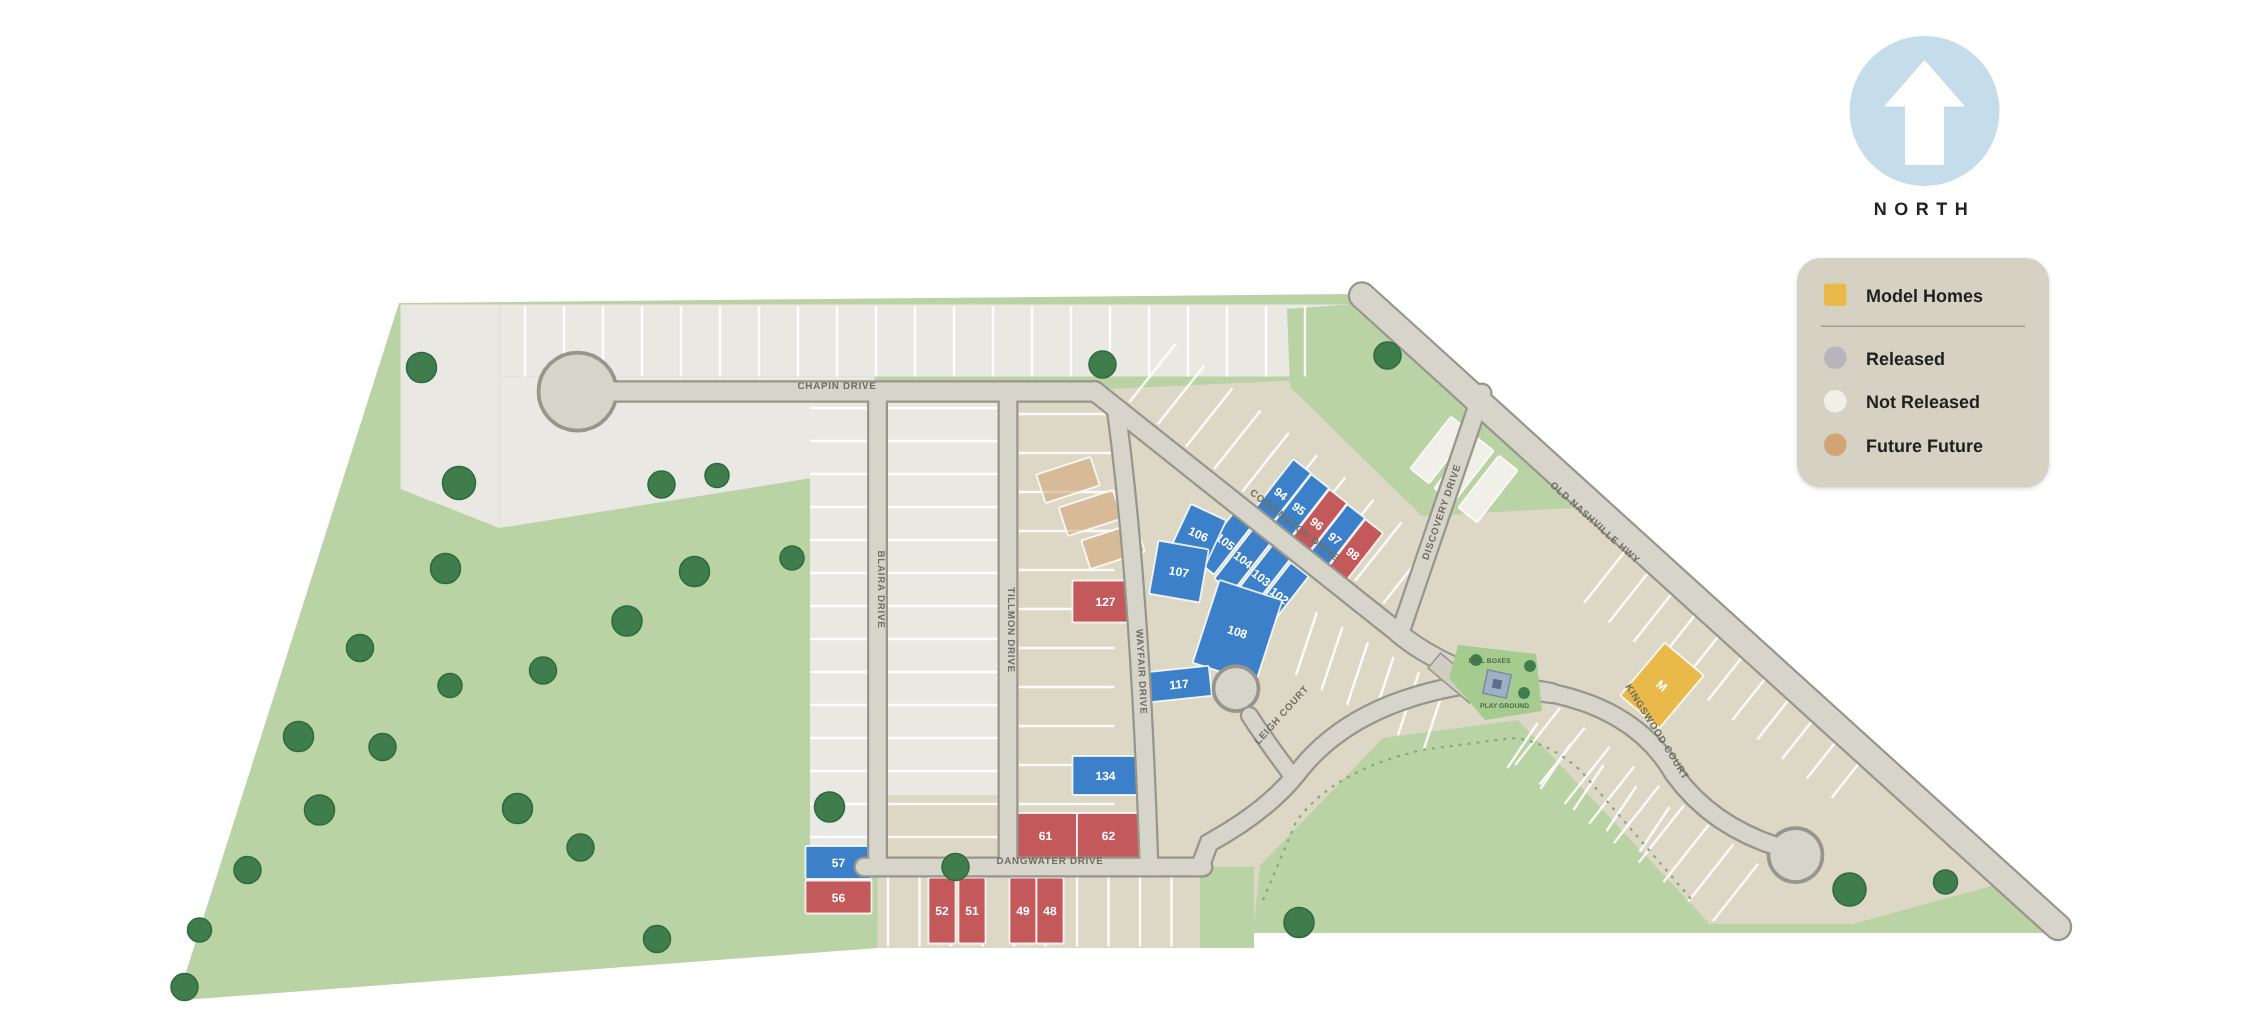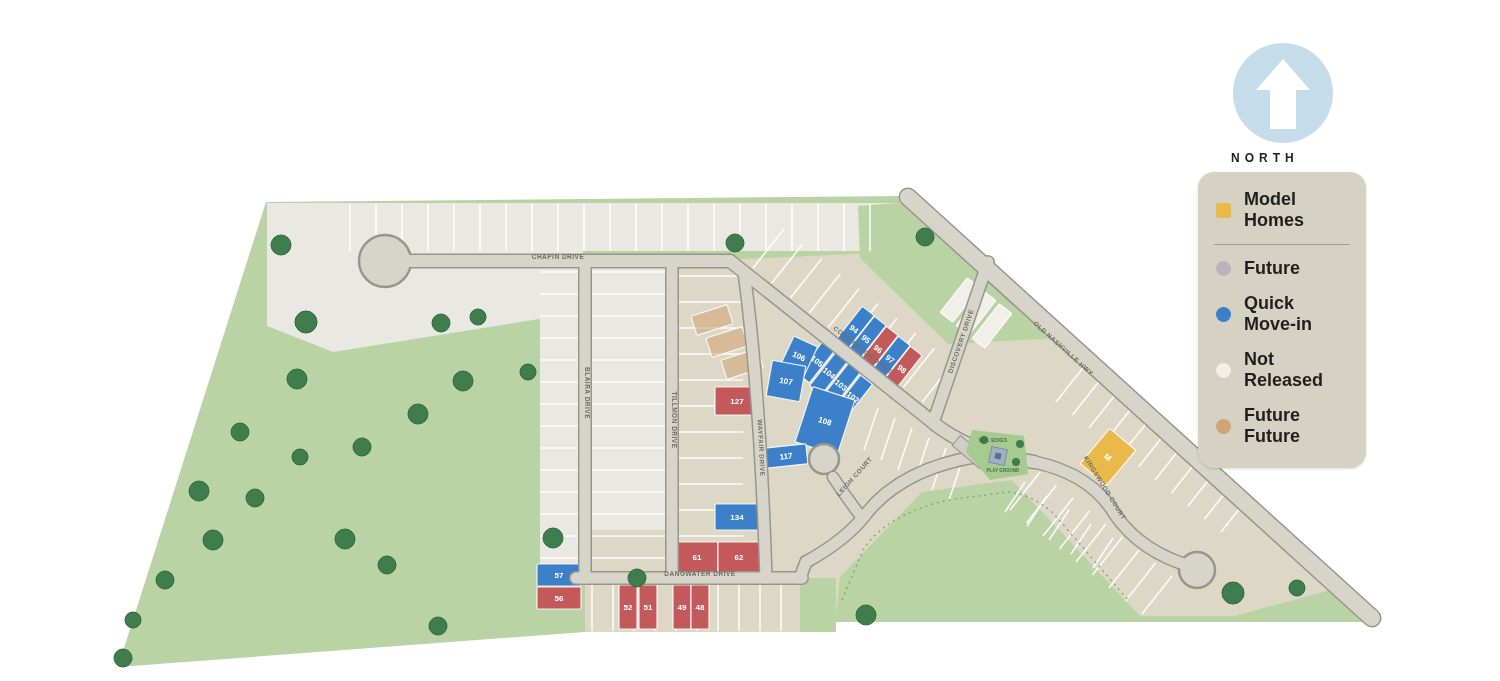--- a/index.html
+++ b/index.html
@@ -1,30 +1,30 @@
 <!DOCTYPE html>
 <html><head>
 <meta charset="utf-8">
 <style>
   html,body{margin:0;padding:0;background:#ffffff;}
   .page{position:relative;width:1500px;height:681px;background:#ffffff;overflow:hidden;
         font-family:"Liberation Sans",sans-serif;}
   .map-svg{position:absolute;left:0;top:0;width:1500px;height:681px;}
   
-  .north{position:absolute;left:1231px;top:43px;width:104px;}
+  .north{position:absolute;left:1231px;top:24px;width:104px;text-align:center;}
   .north-circle{position:relative;width:100px;height:100px;margin:0 auto;border-radius:50%;}
   .north-label{margin-top:8px;font-size:12px;font-weight:bold;letter-spacing:5px;color:#222;}
   
   .legend{position:absolute;left:1198px;top:172px;width:168px;border-radius:16px;
           padding:10px 0 14px 0;box-shadow:0 1px 3px rgba(0,0,0,0.15);}
   .legend-row{display:flex;align-items:center;gap:13px;padding:7px 18px;}
   .legend-icon{width:15px;height:15px;flex:0 0 15px;}
   .legend-icon.circle{border-radius:50%;}
   .legend-icon.square{border-radius:2px;}
-  .legend-label{font-size:18px;font-weight:bold;color:#1f1f1f;}
+  .legend-label{font-size:12px;font-weight:bold;color:#1f1f1f;}
   .legend-divider{height:1px;background:#a09e90;margin:6px 16px;}
   .lot-num{font-size:8px;font-weight:bold;fill:#ffffff;text-anchor:middle;}
   .street-name{font-size:6.5px;font-weight:bold;fill:#6f6e65;letter-spacing:.5px;text-anchor:middle;}
   .park-label{font-size:4.5px;font-weight:bold;fill:#4c6b4c;text-anchor:middle;}
 </style>
 </head>
 <body>
 
 <div class="page">
 
@@ -370,25 +370,21 @@
 
   <div class="legend" id="legend" style="background: rgb(213, 210, 195);">
     <div id="legend-items">
         <div class="legend-row">
           <span class="legend-icon square" style="background: rgb(233, 186, 74);"></span>
           <span class="legend-label">Model Homes</span>
         </div>
         <div class="legend-divider"></div>
         <div class="legend-row">
           <span class="legend-icon circle" style="background: rgb(183, 181, 187);"></span>
-          <span class="legend-label">Future</span>
-        </div>
-        <div class="legend-row">
-          <span class="legend-icon circle" style="background: rgb(59, 128, 200);"></span>
-          <span class="legend-label">Quick Move-in</span>
+          <span class="legend-label">Released</span>
         </div>
         <div class="legend-row">
           <span class="legend-icon circle" style="background: rgb(240, 239, 232);"></span>
           <span class="legend-label">Not Released</span>
         </div>
         <div class="legend-row">
           <span class="legend-icon circle" style="background: rgb(210, 164, 117);"></span>
           <span class="legend-label">Future Future</span>
         </div>
       </div>

